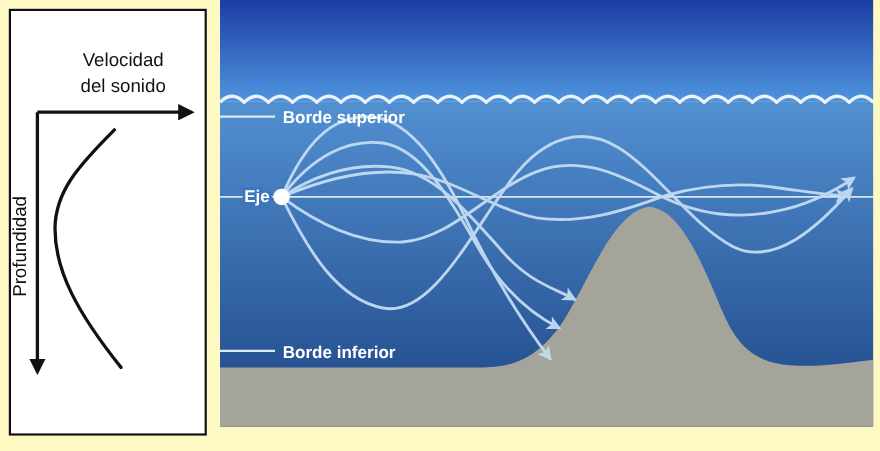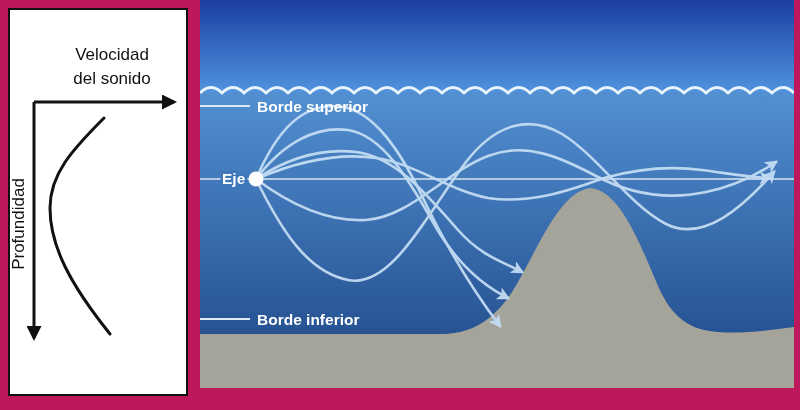--- a/index.html
+++ b/index.html
@@ -1,17 +1,17 @@
 <!DOCTYPE html>
 <html><head>
 <meta charset="utf-8">
 <style>
   html,body{margin:0;padding:0;background:#ffffff;}
   body{width:800px;height:410px;font-family:"Liberation Sans",sans-serif;}
-  #stage{position:relative;width:800px;height:410px;background:#be185d;overflow:hidden;}
+  #stage{position:relative;width:800px;height:410px;background:#fef9c3;overflow:hidden;}
   #graph-panel{position:absolute;left:8px;top:8px;width:176px;height:384px;background:#ffffff;border:2px solid #111111;}
   #ocean-panel{position:absolute;left:200px;top:0;width:594px;height:404px;}
   svg{display:block;}
   .axis-label{font-size:17px;fill:#111111;font-family:"Liberation Sans",sans-serif;}
   .ocean-label{font-size:15.5px;font-weight:600;fill:#ffffff;font-family:"Liberation Sans",sans-serif;}
 </style>
 </head>
 <body>
 
 <div id="stage">

